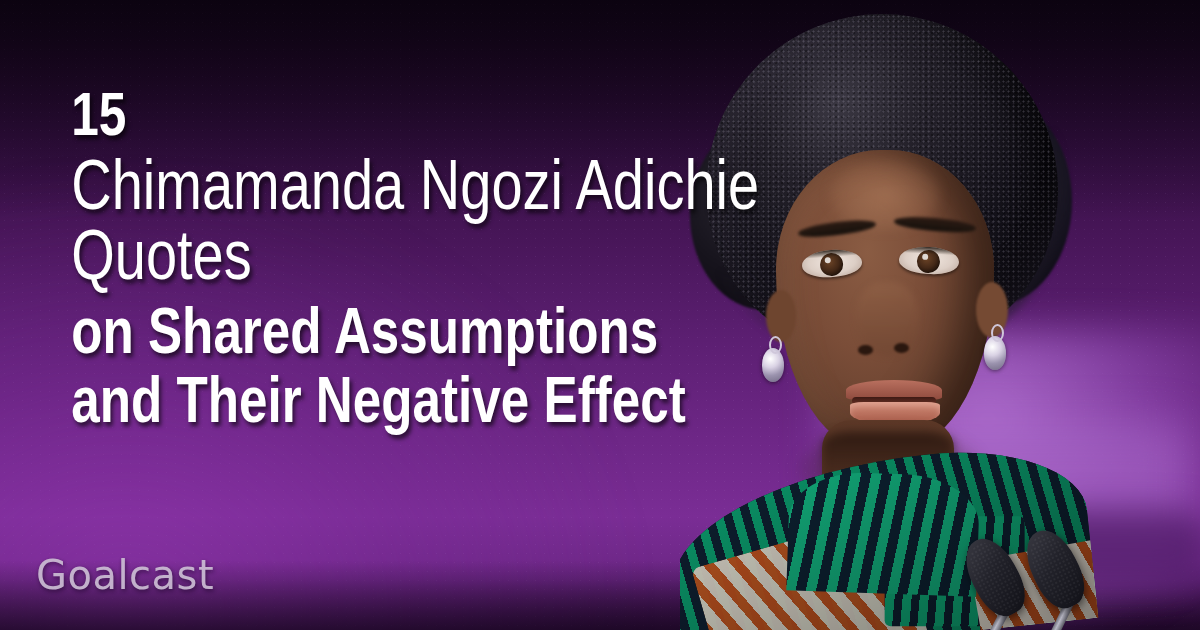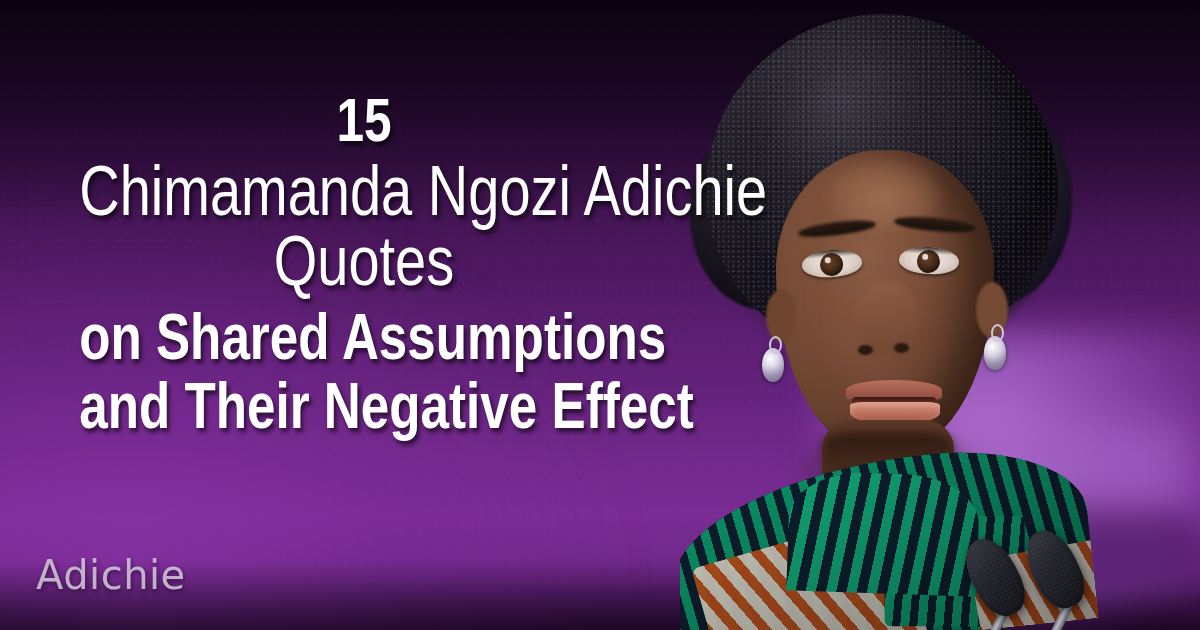--- a/index.html
+++ b/index.html
@@ -438,26 +438,24 @@
     position: absolute;
     left: 0; top: 0;
     width: 120px; height: 100%;
     background: linear-gradient(to right, rgba(70,22,88,0.0), rgba(70,22,88,0));
     pointer-events: none;
   }
 
   
   .title-block {
     position: absolute;
-    left: 8px;
+    left: 0;
     top: 84px;
     width: 712px;
-    text-align: center;
     z-index: 5;
-    margin-top: 6px;
   }
   .line {
     color: #ffffff;
     line-height: 0.98;
     white-space: nowrap;
     text-shadow: 3px 4px 5px rgba(0,0,0,0.62);
     font-family: "Liberation Sans Narrow", "Liberation Sans", sans-serif;
     transform: scaleX(0.80);
     transform-origin: center;
   }
@@ -573,15 +571,15 @@
   </div>
 
   <div class="title-block">
     <div class="line line-count">15</div>
     <div class="line line-name">Chimamanda Ngozi Adichie</div>
     <div class="line line-quotes">Quotes</div>
     <div class="line line-sub1">on Shared Assumptions</div>
     <div class="line line-sub2">and Their Negative Effect</div>
   </div>
 
-  <div class="logo">Adichie</div>
+  <div class="logo">Goalcast</div>
 
 </div>
 
 </body></html>

